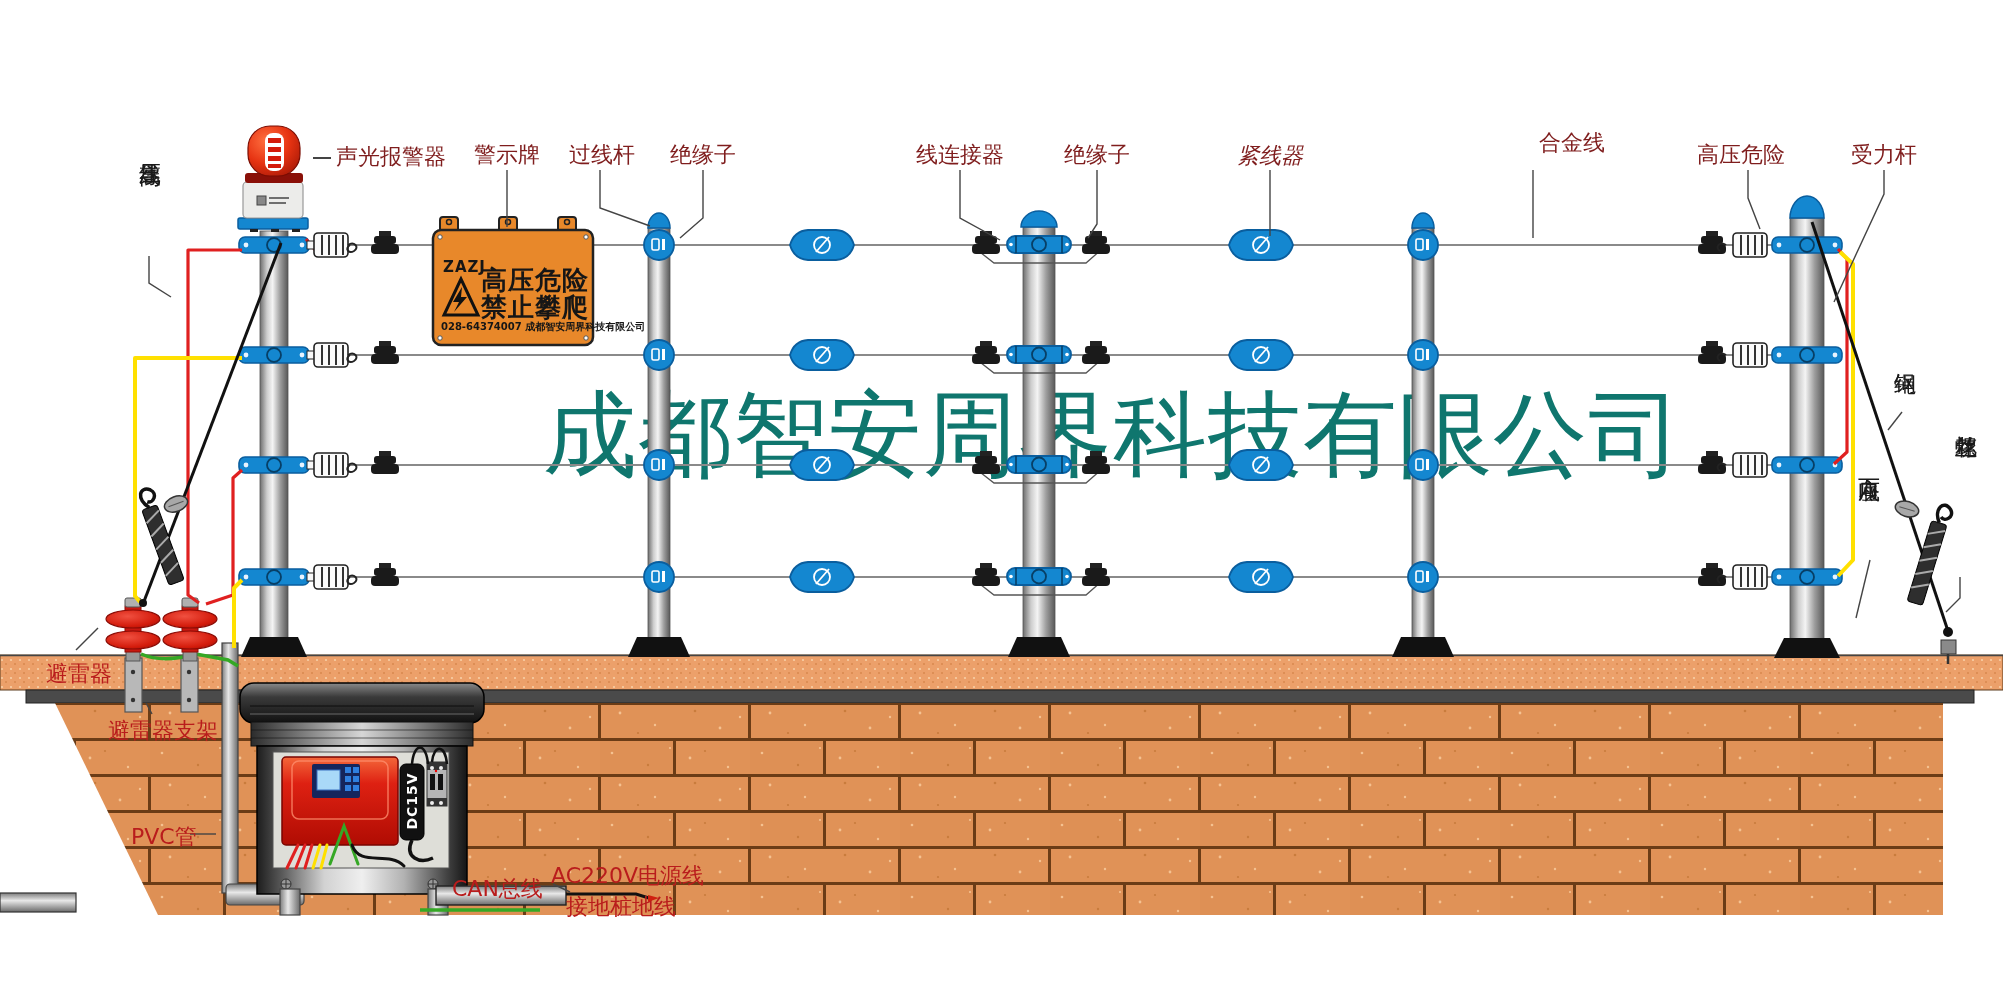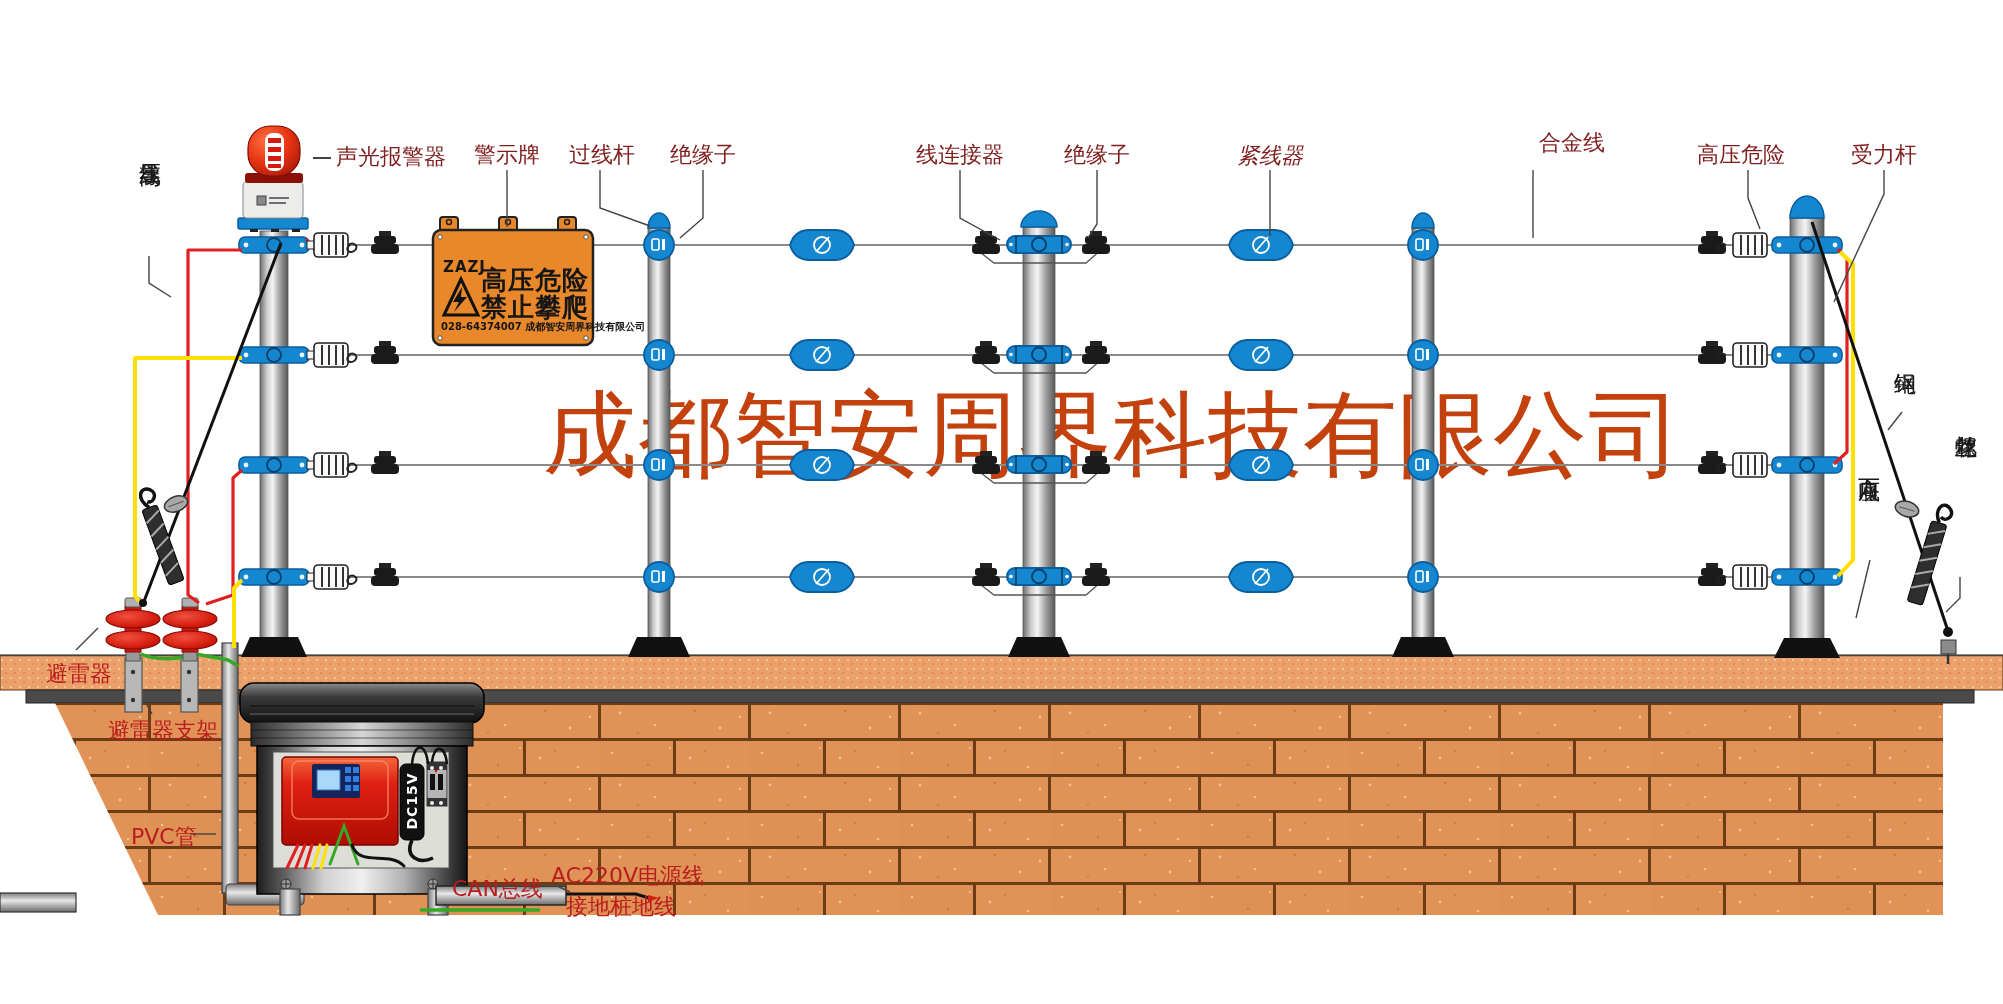--- a/index.html
+++ b/index.html
@@ -2,21 +2,21 @@
 <html><head>
 <meta charset="utf-8">
 <style>
   html,body{margin:0;padding:0;background:#fff;}
   #stage{position:relative;width:2003px;height:1004px;background:#fff;overflow:hidden;
          font-family:"DejaVu Sans","Liberation Sans",sans-serif;}
   #scene{position:absolute;left:0;top:0;}
   .lbl{position:absolute;font-size:22px;color:#7f1d1d;white-space:nowrap;line-height:24px;}
   .lbl.c{transform:translateX(-50%);text-align:right;}
   .vlabel{position:absolute;font-size:22px;color:#1a1a1a;writing-mode:vertical-rl;text-orientation:upright;}
-  #watermark{position:absolute;left:543px;top:372px;font-size:94px;color:#c2410c;
+  #watermark{position:absolute;left:543px;top:372px;font-size:94px;color:#0f766e;
              letter-spacing:1px;font-weight:500;white-space:nowrap;}
   .signtxt{position:absolute;color:#161616;white-space:nowrap;}
   #sign-code{left:443px;top:258px;font-size:15px;font-weight:700;letter-spacing:1px;}
   #sign-l1{left:481px;top:263px;font-size:26px;font-weight:700;letter-spacing:1px;}
   #sign-l2{left:481px;top:290px;font-size:26px;font-weight:700;letter-spacing:1px;text-align:center;}
   #sign-ft{left:441px;top:320px;font-size:10px;font-weight:600;text-align:right;}
   #dc15v{position:absolute;left:412px;top:801px;transform:translate(-50%,-50%) rotate(-90deg);
          color:#fff;font-size:14px;font-weight:700;letter-spacing:1px;}
   .blbl{position:absolute;font-size:22px;color:#b91c1c;white-space:nowrap;}
 </style>

